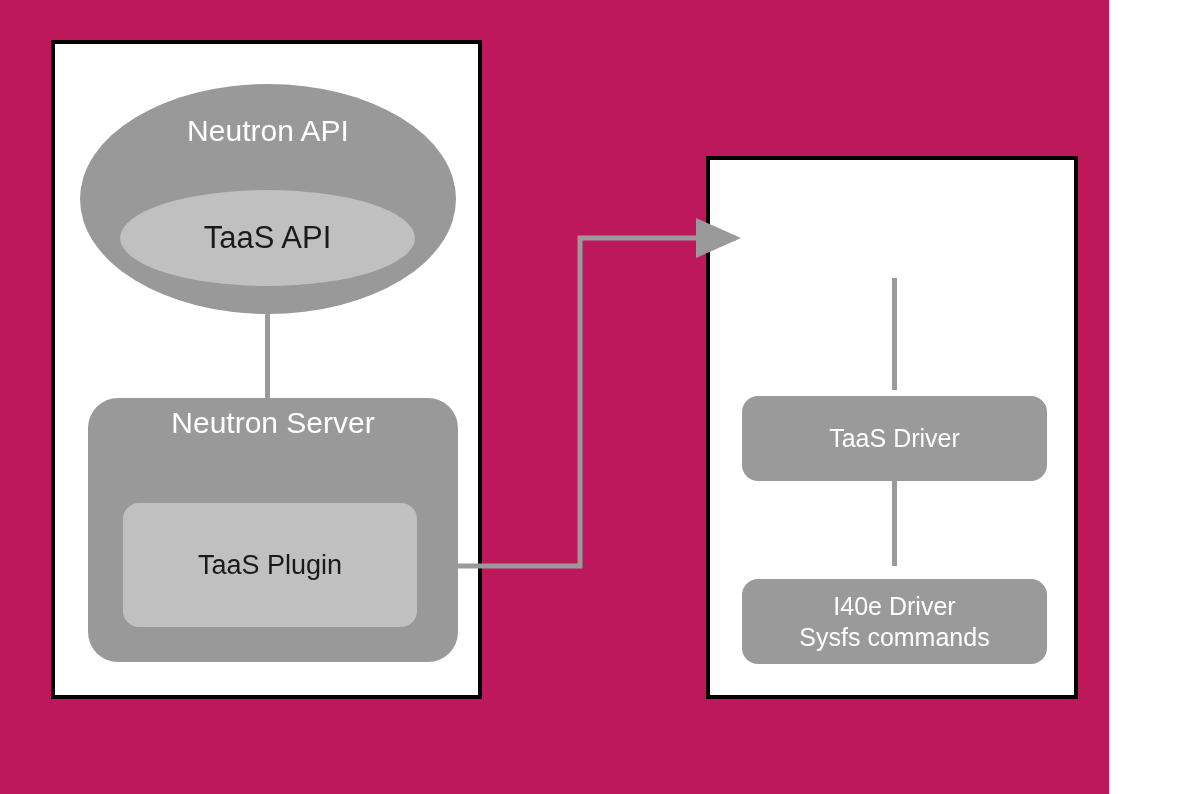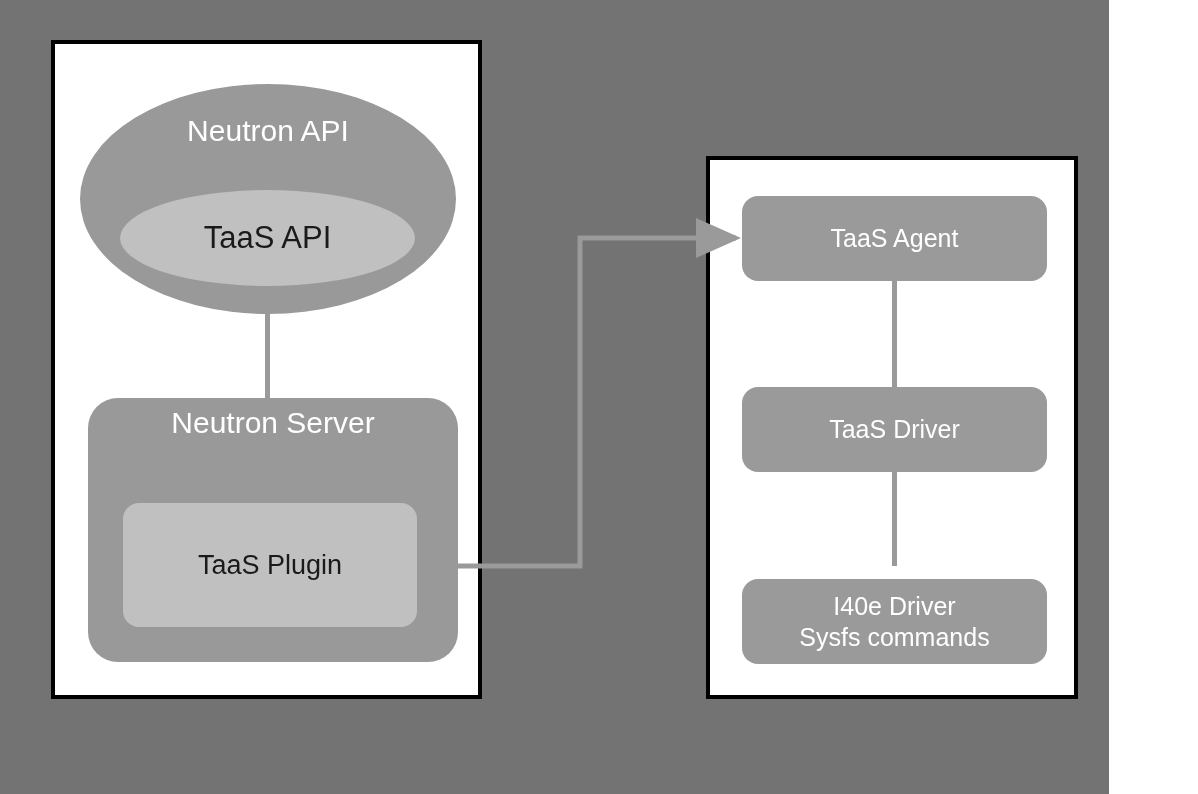--- a/index.html
+++ b/index.html
@@ -8,21 +8,21 @@
     padding: 0;
     background: #ffffff;
   }
   body {
     font-family: "Liberation Sans", sans-serif;
   }
   #canvas {
     position: relative;
     width: 1109px;
     height: 794px;
-    background: #737373;
+    background: #be185d;
     overflow: hidden;
   }
 
   
   .node-frame {
     position: absolute;
     background: #ffffff;
     border: 4px solid #000000;
     box-sizing: border-box;
   }
@@ -112,21 +112,21 @@
     box-sizing: border-box;
     display: flex;
     align-items: center;
     justify-content: center;
     text-align: center;
     color: #ffffff;
     font-size: 25px;
     line-height: 1.22;
   }
   #taas-agent-box  { top: 196px; height: 85px; }
-  #taas-driver-box { top: 387px; height: 85px; }
+  #taas-driver-box { top: 396px; height: 85px; }
   #i40e-box        { top: 563px; height: 85px; margin-top: 16px; }
   .box-line { display: block; white-space: nowrap; }
 
   
   .connector-line {
     position: absolute;
     background: #9a9a9a;
   }
   #conn-api-to-server  { left: 265px; top: 310px; width: 5px;  height: 92px; }
   #conn-agent-driver   { left: 892px; top: 278px; width: 5px;  height: 112px; }
@@ -161,23 +161,20 @@
     <span id="neutron-server-label">Neutron Server</span>
   </div>
 
   <div id="taas-plugin-box" class="rbox">
     <span id="taas-plugin-label">TaaS Plugin</span>
   </div>
 
 
   <div id="compute-frame" class="node-frame"></div>
 
-  <div id="taas-agent-box" class="compute-box">
-    <span class="box-line">TaaS Agent</span>
-  </div>
 
   <div id="conn-agent-driver" class="connector-line"></div>
 
   <div id="taas-driver-box" class="compute-box">
     <span class="box-line">TaaS Driver</span>
   </div>
 
   <div id="conn-driver-i40e" class="connector-line"></div>
 
   <div id="i40e-box" class="compute-box">

